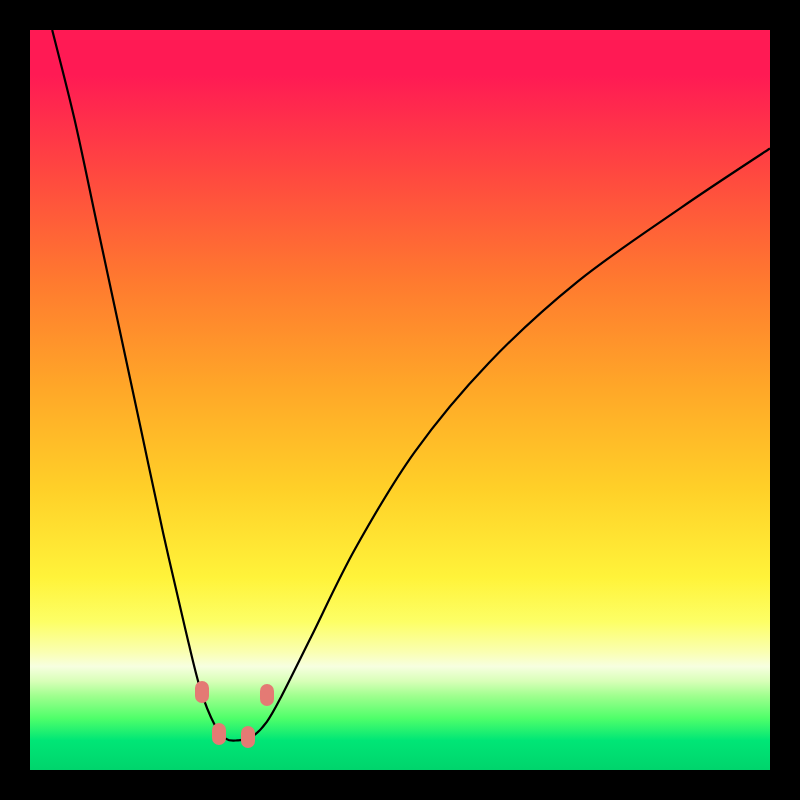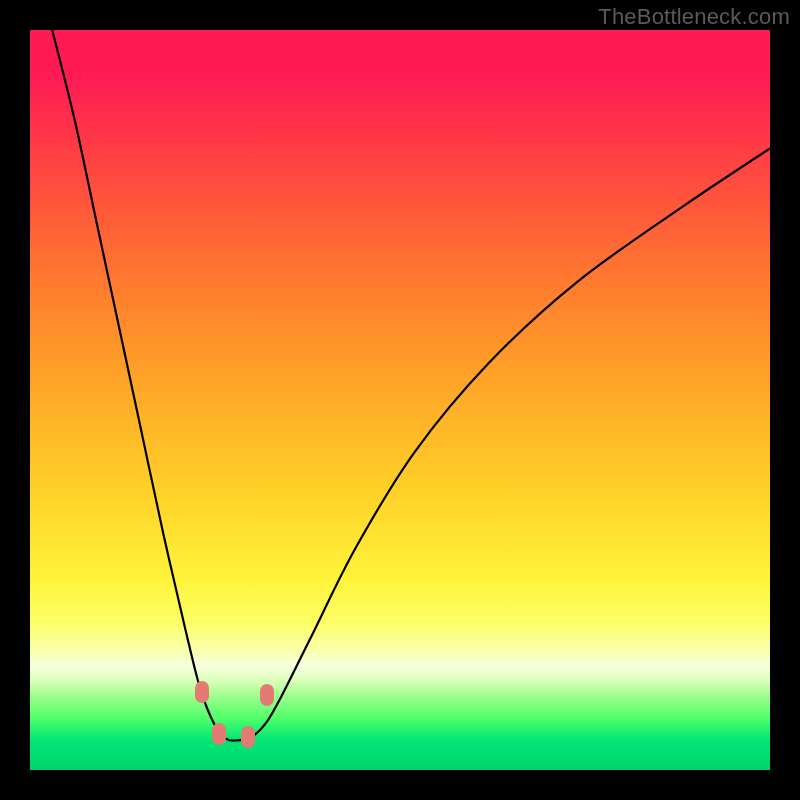--- a/index.html
+++ b/index.html
@@ -74,21 +74,20 @@
     height: 22px;
     border-radius: 7px;
     background: #e47a74;
     transform: translate(-50%, -50%);
   }
 </style>
 </head>
 <body>
 
 <div class="frame">
-  <div class="watermark">TheBottleneck.com</div>
 
   <div class="plot-area">
     <div class="gradient"></div>
 
     <svg class="curve-svg" viewBox="0 0 740 740" preserveAspectRatio="none">
       <path fill="none" stroke="#000000" stroke-width="2.2" d="M 22.20 0.00 C 25.90 14.80, 37.00 56.73, 44.40 88.80 C 51.80 120.87, 59.20 157.87, 66.60 192.40 C 74.00 226.93, 81.40 261.47, 88.80 296.00 C 96.20 330.53, 103.60 365.07, 111.00 399.60 C 118.40 434.13, 125.80 469.90, 133.20 503.20 C 140.60 536.50, 149.23 573.50, 155.40 599.40 C 161.57 625.30, 165.27 642.57, 170.20 658.60 C 175.13 674.63, 180.68 687.21, 185.00 695.60 C 189.32 703.99, 192.40 706.45, 196.10 708.92 C 199.80 711.39, 202.88 710.77, 207.20 710.40 C 211.52 710.03, 217.07 709.78, 222.00 706.70 C 226.93 703.62, 231.87 698.68, 236.80 691.90 C 241.73 685.12, 244.20 680.18, 251.60 666.00 C 259.00 651.82, 268.87 631.47, 281.20 606.80 C 293.53 582.13, 308.33 548.83, 325.60 518.00 C 342.87 487.17, 362.60 452.63, 384.80 421.80 C 407.00 390.97, 431.67 361.37, 458.80 333.00 C 485.93 304.63, 515.53 277.50, 547.60 251.60 C 579.67 225.70, 619.13 199.80, 651.20 177.60 C 683.27 155.40, 725.20 128.27, 740.00 118.40"></path>
     </svg>
 
     <div class="markers">
         <div class="marker" style="left: 171.68px; top: 662.3px; background: rgb(228, 122, 116);"></div>

